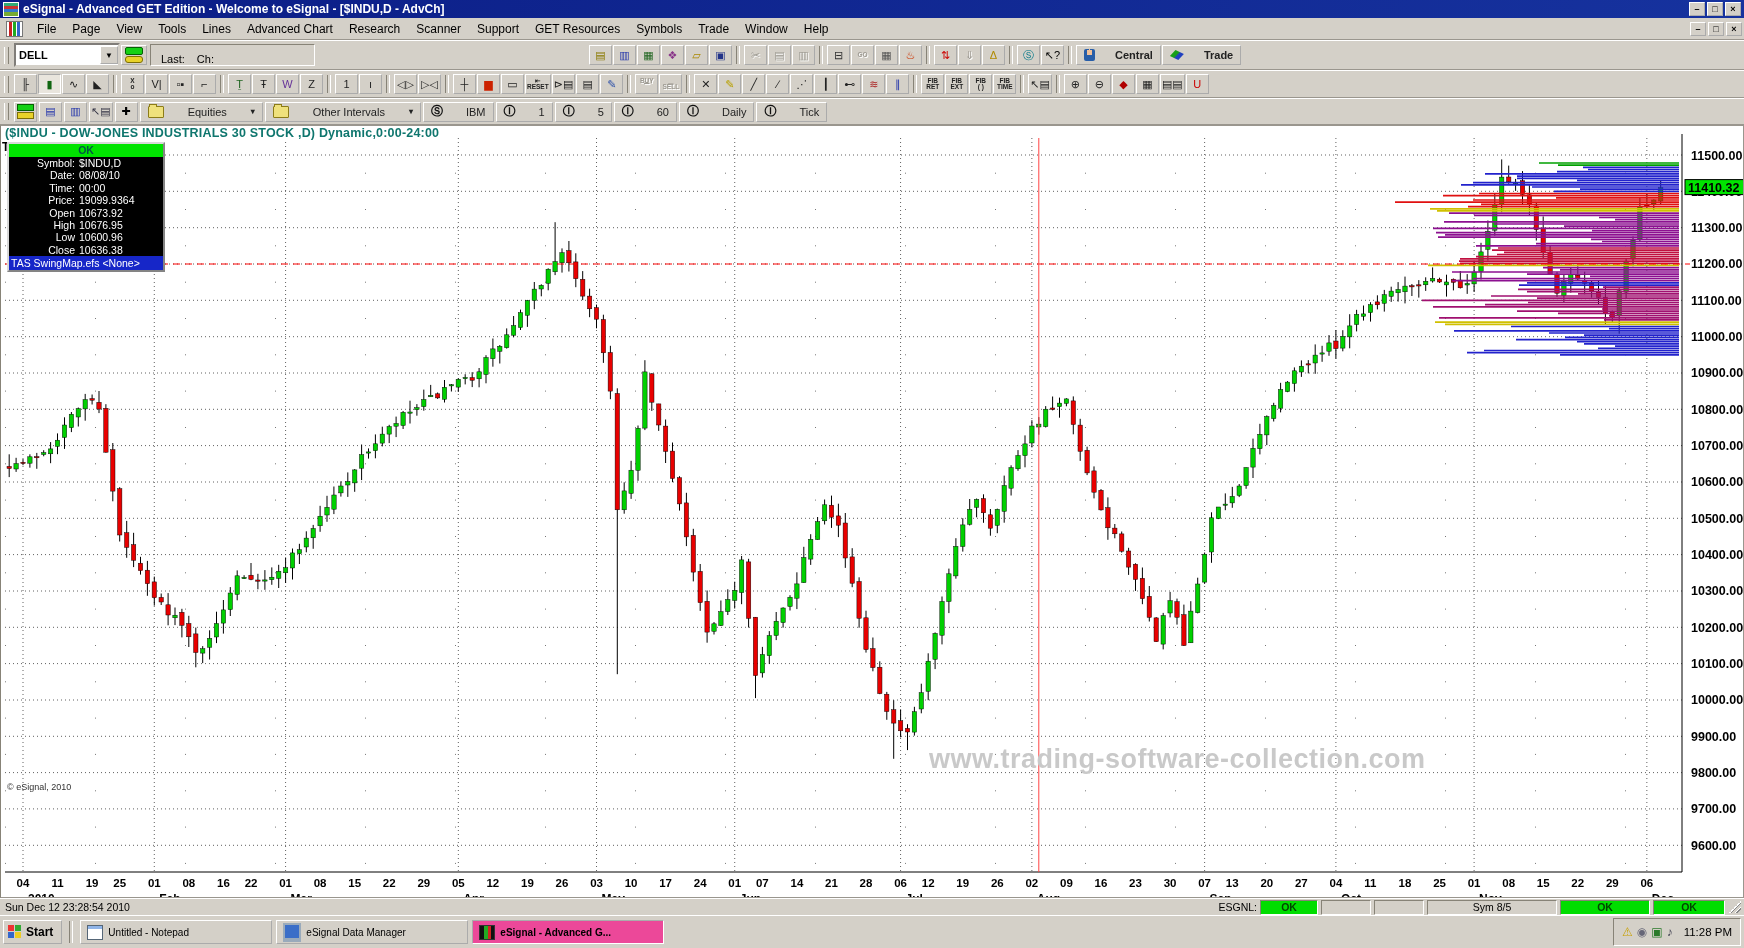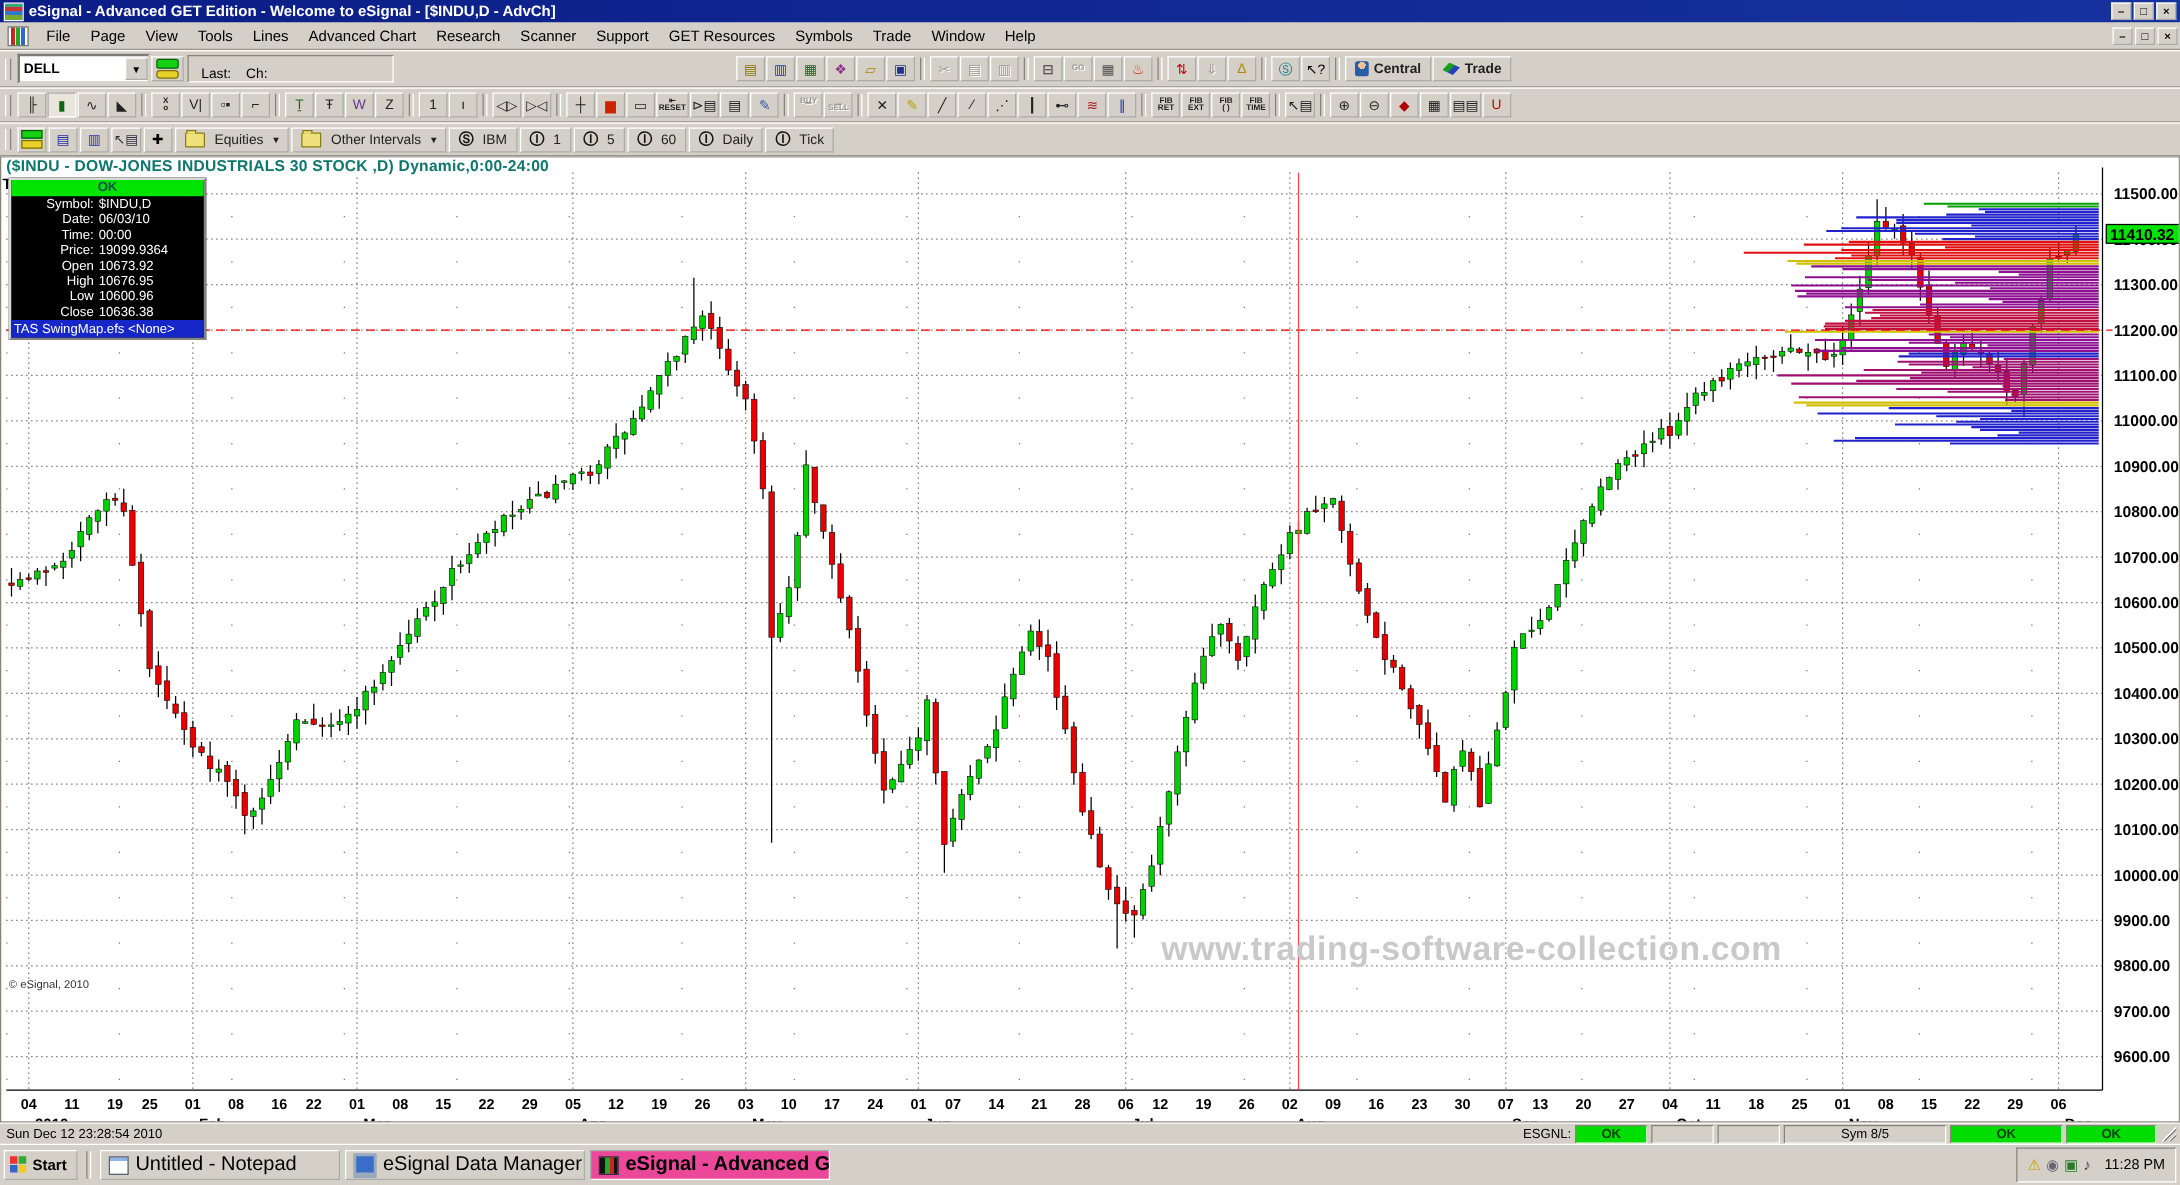--- a/index.html
+++ b/index.html
@@ -25,21 +25,21 @@
   
   .tb{display:flex;align-items:center;background:#d4d0c8;border-top:1px solid #fff;
     border-bottom:1px solid #9a968e;padding:1px 3px;gap:1px}
   .tb2{height:26px;flex:0 0 26px}.tb3{height:24px;flex:0 0 24px}.tb4{height:23px;flex:0 0 23px}
   .grip{width:3px;height:17px;border-left:1px solid #fff;border-right:1px solid #878377;margin:0 4px 0 1px}
   .btn{min-width:23px;height:20px;background:#d4d0c8;border:1px outset #fff;display:inline-flex;
     align-items:center;justify-content:center;font-size:11px;padding:0 1px;color:#222;
     font-family:"Liberation Sans",sans-serif}
   .btn.pressed{border-style:inset;background:#e9e5dd}
   .btn.gray .g,.btn.gray .two{color:#9d9a92;text-shadow:1px 1px 0 #fff}
-  .btn.wide{min-width:0;padding:0 7px;gap:4px;font-weight:bold;font-size:12px}
+  .btn.wide{min-width:0;padding:0 7px;gap:20px;font-weight:bold;font-size:12px}
   .btn .two{font-size:6.5px;line-height:6.5px;font-weight:bold;text-align:center}
   .sep{width:2px;height:18px;border-left:1px solid #878377;border-right:1px solid #fff;margin:0 3px}
   .combo{width:102px;height:20px;background:#fff;border:2px inset #d4d0c8;display:flex;align-items:center;
     font-size:11px;font-weight:bold}
   .combo .val{flex:1;padding-left:3px}
   .combo .drop{width:16px;height:16px;background:#d4d0c8;border:1px outset #fff;font-size:8px;
     display:flex;align-items:center;justify-content:center}
   .statlab{font-size:11px;color:#000;margin:0 6px}
   .panel{border:1px solid #878377;border-right-color:#fff;border-bottom-color:#fff;height:20px;
     display:flex;align-items:flex-end;padding:0 4px;margin:0 2px}
@@ -87,21 +87,21 @@
   
   .taskbar{height:32px;flex:0 0 32px;background:#d4d0c8;border-top:1px solid #fff;display:flex;
     align-items:center;padding:0 3px;gap:4px}
   .start{height:24px;border:1px outset #fff;background:#d4d0c8;display:flex;align-items:center;
     gap:4px;padding:0 8px 0 4px;font-weight:bold;font-size:12px}
   .winlogo{width:14px;height:14px;display:grid;grid-template-columns:6px 6px;grid-template-rows:6px 6px;gap:1px}
   .winlogo i{display:block}
   .winlogo i:nth-child(1){background:#e33}.winlogo i:nth-child(2){background:#3a3}
   .winlogo i:nth-child(3){background:#36c}.winlogo i:nth-child(4){background:#ec2}
   .task{height:24px;width:192px;border:1px outset #fff;background:#d4d0c8;display:flex;align-items:center;
-    gap:5px;padding:0 6px;font-size:16px;white-space:nowrap;overflow:hidden}
+    gap:5px;padding:0 6px;font-size:10px;white-space:nowrap;overflow:hidden}
   .task.active{border-style:inset;background:#ec4899;font-weight:bold}
   .ticon{width:14px;height:13px;flex:0 0 14px}
   .ticon.notepad{background:linear-gradient(180deg,#8fb4e8 0 3px,#fff 3px);border:1px solid #567}
   .ticon.monitor{background:#3a6ec8;border:2px solid #9ab;border-bottom:4px solid #9ab}
   .ticon.chart{background:linear-gradient(90deg,#111 0 30%,#2a2 30% 55%,#c22 55% 80%,#111 80%);border:1px solid #333}
   .tray{margin-left:auto;height:26px;border:1px solid #878377;border-right-color:#fff;border-bottom-color:#fff;
     display:flex;align-items:center;gap:5px;padding:0 8px;font-size:11.5px}
   .tray .ti{font-size:12px}
 </style>
 </head>
@@ -1181,21 +1181,21 @@
       </svg>
     <div class="tooltip">
       <div class="tt-head">OK</div>
       <div id="tt-rows">
           <div class="tt-row">
             <span class="k">Symbol:</span>
             <span>$INDU,D</span>
           </div>
           <div class="tt-row">
             <span class="k">Date:</span>
-            <span>06/03/10</span>
+            <span>08/08/10</span>
           </div>
           <div class="tt-row">
             <span class="k">Time:</span>
             <span>00:00</span>
           </div>
           <div class="tt-row">
             <span class="k">Price:</span>
             <span>19099.9364</span>
           </div>
           <div class="tt-row">

